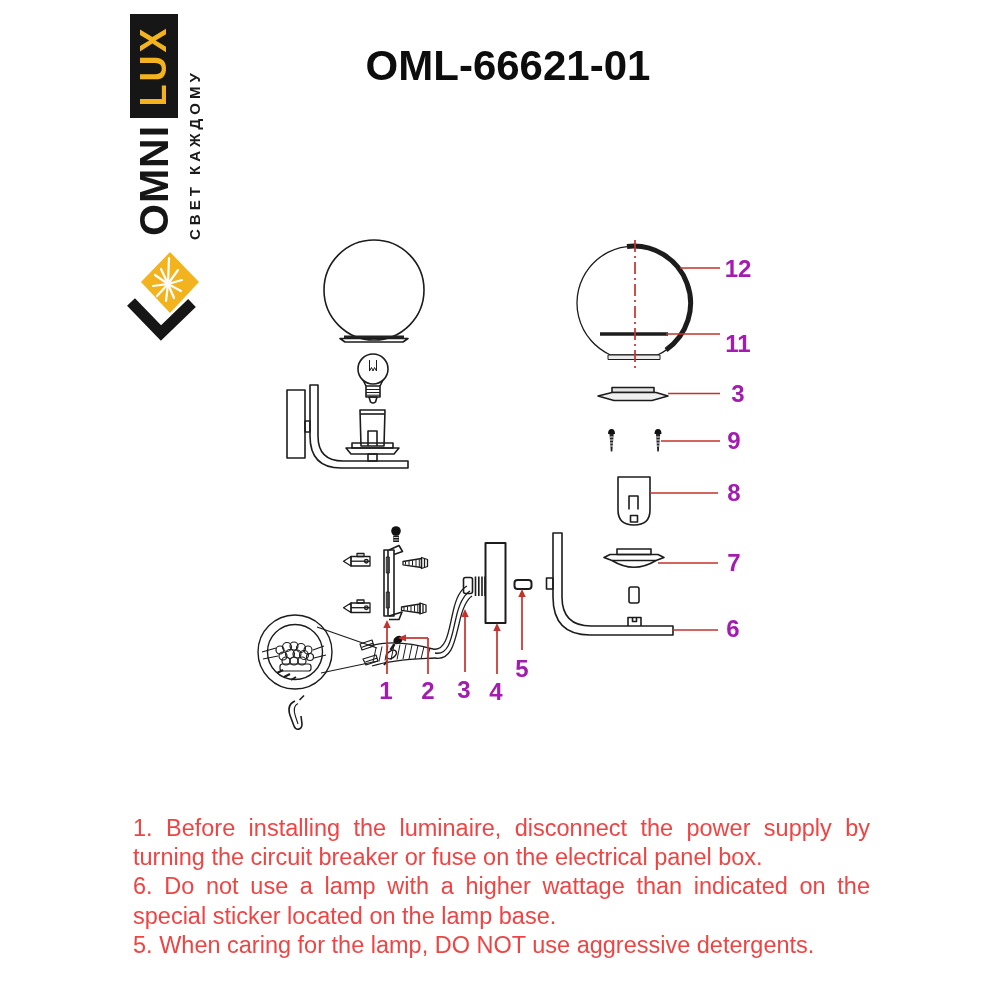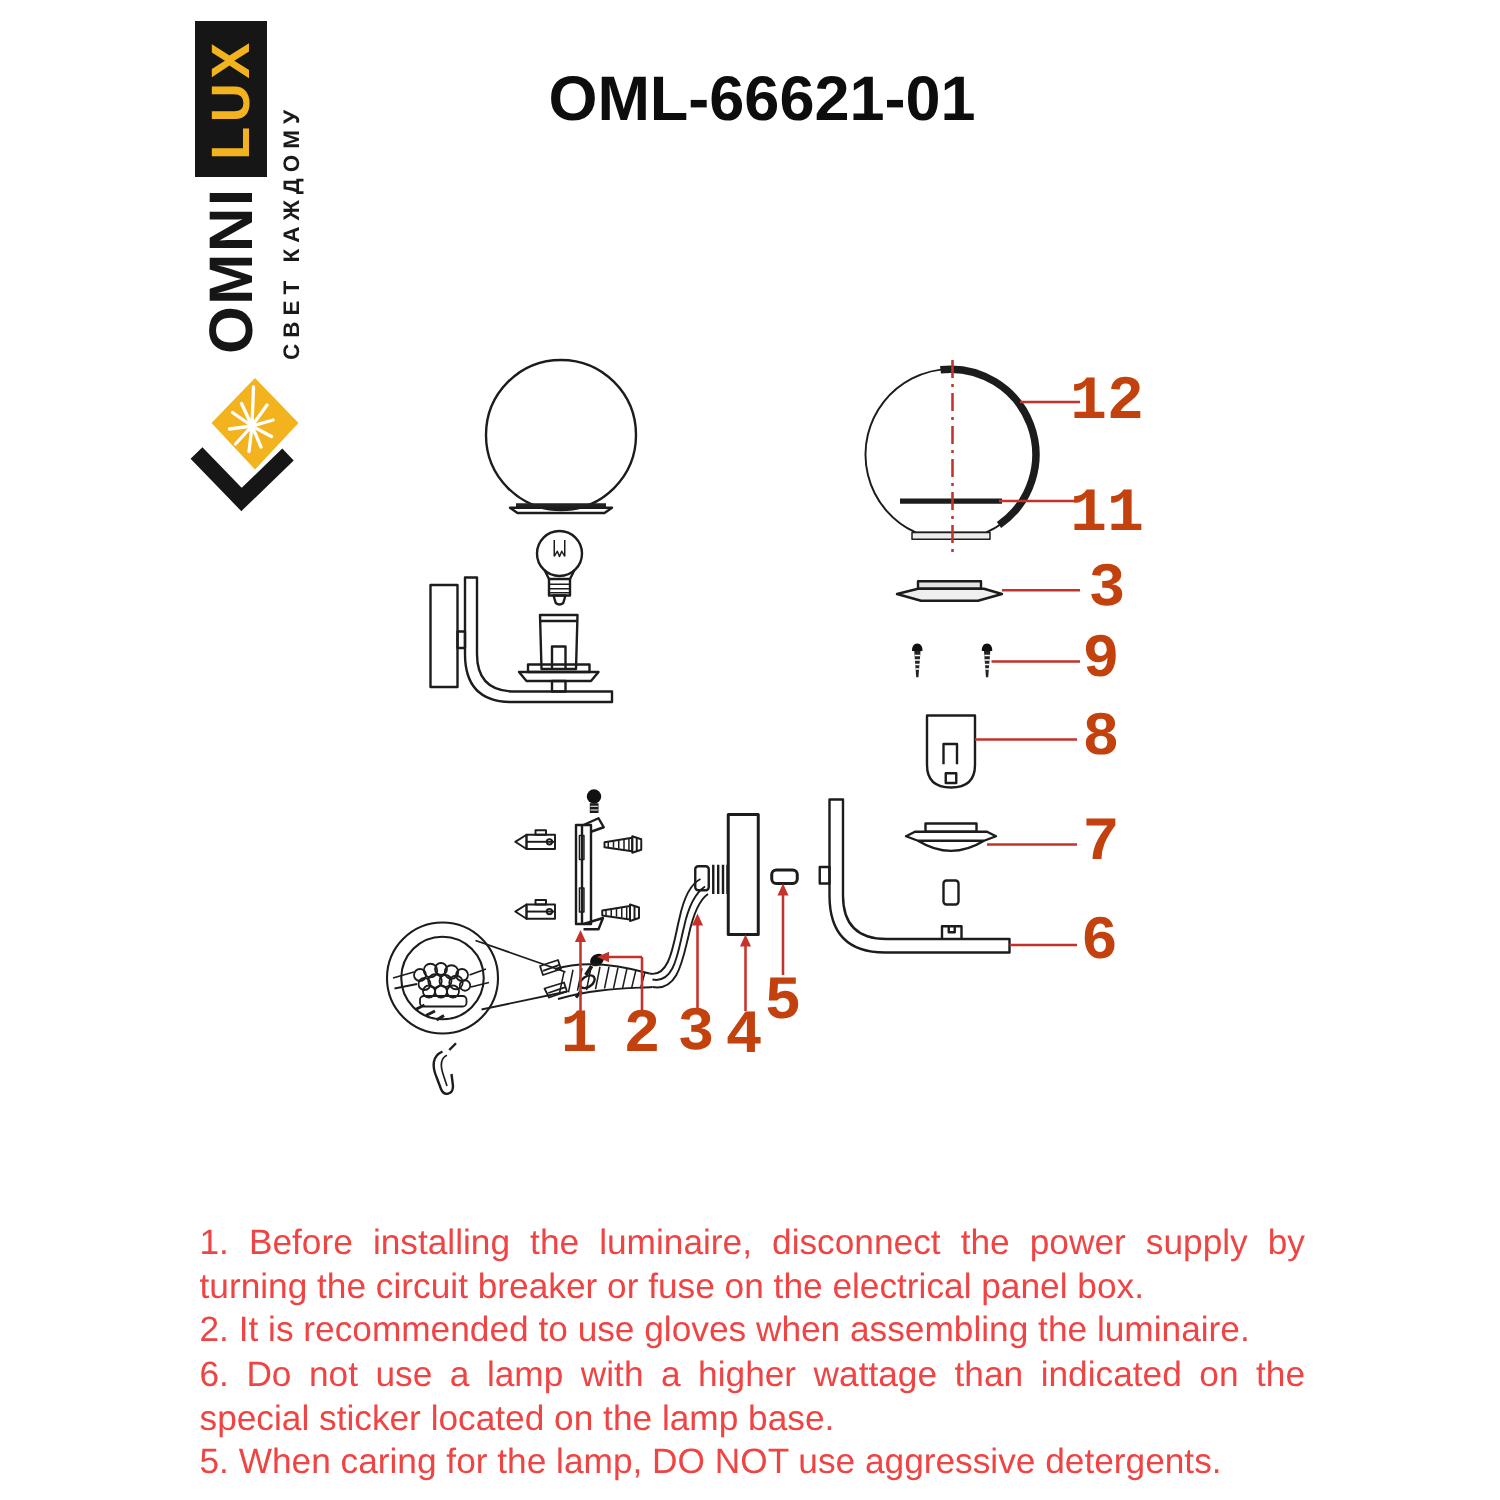--- a/index.html
+++ b/index.html
@@ -18,21 +18,21 @@
                font-size:15px;font-weight:bold;letter-spacing:4px;color:#1a1a1a;white-space:nowrap;}
   .logo-mark{position:absolute;left:122px;top:246px;}
 
   
   .page-title{position:absolute;left:0;top:42px;width:1016px;text-align:center;
               font-size:42px;font-weight:bold;letter-spacing:0px;color:#0d0d0d;}
 
   
   .diagram-svg{position:absolute;left:0;top:0;}
   .part-label{position:absolute;transform:translate(-50%,-50%);
-              font-family:Liberation Mono, monospace;font-weight:bold;font-size:41px;color:#c2410c;
+              font-family:Liberation Sans, sans-serif;font-weight:bold;font-size:24px;color:#a21caf;
               line-height:1;}
 
   
   .instructions{position:absolute;left:133px;top:814px;width:737px;
                 font-size:23.5px;line-height:29.2px;color:#ef4444;}
   .instructions p{margin:0;text-align:justify;text-align-last:left;}
 </style>
 </head>
 <body>
 
@@ -241,18 +241,17 @@
   <span class="part-label" style="left:733px;top:629px;">6</span>
   <span class="part-label" style="left:734px;top:563px;">7</span>
   <span class="part-label" style="left:734px;top:493px;">8</span>
   <span class="part-label" style="left:734px;top:441px;">9</span>
   <span class="part-label" style="left:738px;top:394px;">3</span>
   <span class="part-label" style="left:738px;top:344px;">11</span>
   <span class="part-label" style="left:738px;top:269px;">12</span>
 
   <div class="instructions">
     <p>1. Before installing the luminaire, disconnect the power supply by turning the circuit breaker or fuse on the electrical panel box.</p>
-    <p>2. It is recommended to use gloves when assembling the luminaire.</p>
     <p>6. Do not use a lamp with a higher wattage than indicated on the special sticker located on the lamp base.</p>
     <p>5. When caring for the lamp, DO NOT use aggressive detergents.</p>
   </div>
 
 </div>
 
 </body></html>

